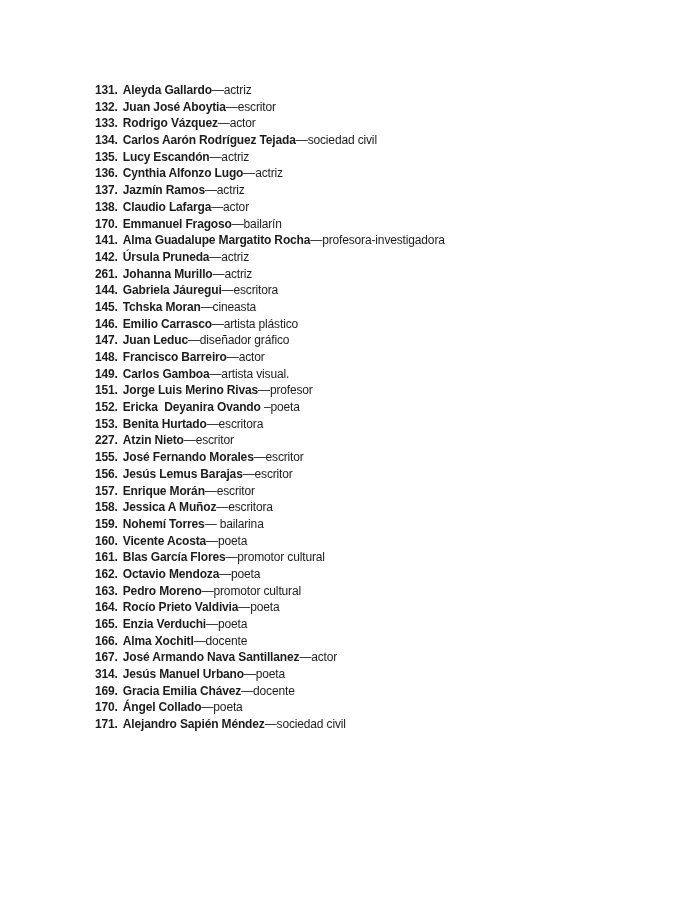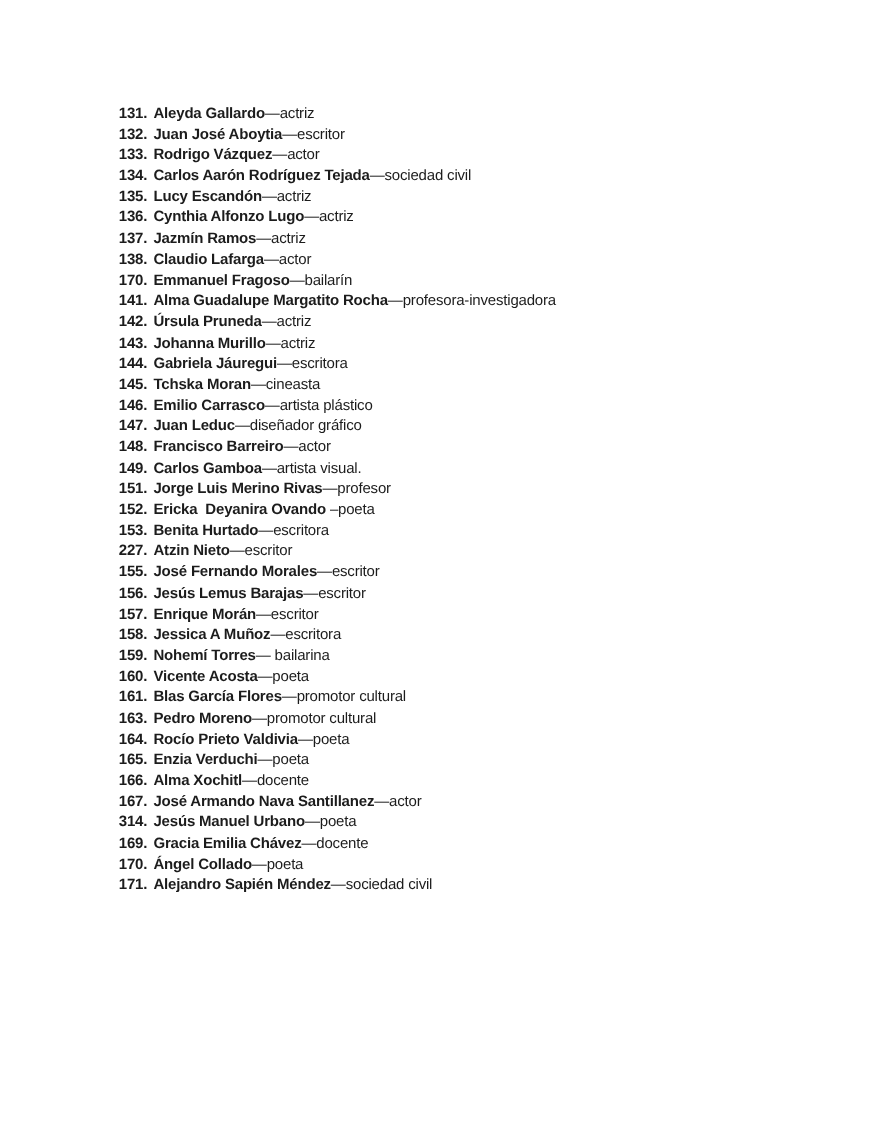--- a/index.html
+++ b/index.html
@@ -58,21 +58,21 @@
 
   <div class="row"><span class="num">138.</span><span class="name">Claudio Lafarga</span><span class="tail">—actor</span></div>
 
 
   <div class="row"><span class="num">170.</span><span class="name">Emmanuel Fragoso</span><span class="tail">—bailarín</span></div>
 
   <div class="row"><span class="num">141.</span><span class="name">Alma Guadalupe Margatito Rocha</span><span class="tail">—profesora-investigadora</span></div>
 
   <div class="row"><span class="num">142.</span><span class="name">Úrsula Pruneda</span><span class="tail">—actriz</span></div>
 
-  <div class="row"><span class="num">143.</span><span class="name">Johanna Murillo</span><span class="tail">—actriz</span></div>
+  <div class="row"><span class="num">261.</span><span class="name">Johanna Murillo</span><span class="tail">—actriz</span></div>
 
   <div class="row"><span class="num">144.</span><span class="name">Gabriela Jáuregui</span><span class="tail">—escritora</span></div>
 
   <div class="row"><span class="num">145.</span><span class="name">Tchska Moran</span><span class="tail">—cineasta</span></div>
 
   <div class="row"><span class="num">146.</span><span class="name">Emilio Carrasco</span><span class="tail">—artista plástico</span></div>
 
   <div class="row"><span class="num">147.</span><span class="name">Juan Leduc</span><span class="tail">—diseñador gráfico</span></div>
 
   <div class="row"><span class="num">148.</span><span class="name">Francisco Barreiro</span><span class="tail">—actor</span></div>
@@ -95,20 +95,21 @@
   <div class="row"><span class="num">157.</span><span class="name">Enrique Morán</span><span class="tail">—escritor</span></div>
 
   <div class="row"><span class="num">158.</span><span class="name">Jessica A Muñoz</span><span class="tail">—escritora</span></div>
 
   <div class="row"><span class="num">159.</span><span class="name">Nohemí Torres</span><span class="tail">— bailarina</span></div>
 
   <div class="row"><span class="num">160.</span><span class="name">Vicente Acosta</span><span class="tail">—poeta</span></div>
 
   <div class="row"><span class="num">161.</span><span class="name">Blas García Flores</span><span class="tail">—promotor cultural</span></div>
 
+  <div class="row"><span class="num">162.</span><span class="name">Octavio Mendoza</span><span class="tail">—poeta</span></div>
 
   <div class="row"><span class="num">163.</span><span class="name">Pedro Moreno</span><span class="tail">—promotor cultural</span></div>
 
   <div class="row"><span class="num">164.</span><span class="name">Rocío Prieto Valdivia</span><span class="tail">—poeta</span></div>
 
   <div class="row"><span class="num">165.</span><span class="name">Enzia Verduchi</span><span class="tail">—poeta</span></div>
 
   <div class="row"><span class="num">166.</span><span class="name">Alma Xochitl</span><span class="tail">—docente</span></div>
 
   <div class="row"><span class="num">167.</span><span class="name">José Armando Nava Santillanez</span><span class="tail">—actor</span></div>

